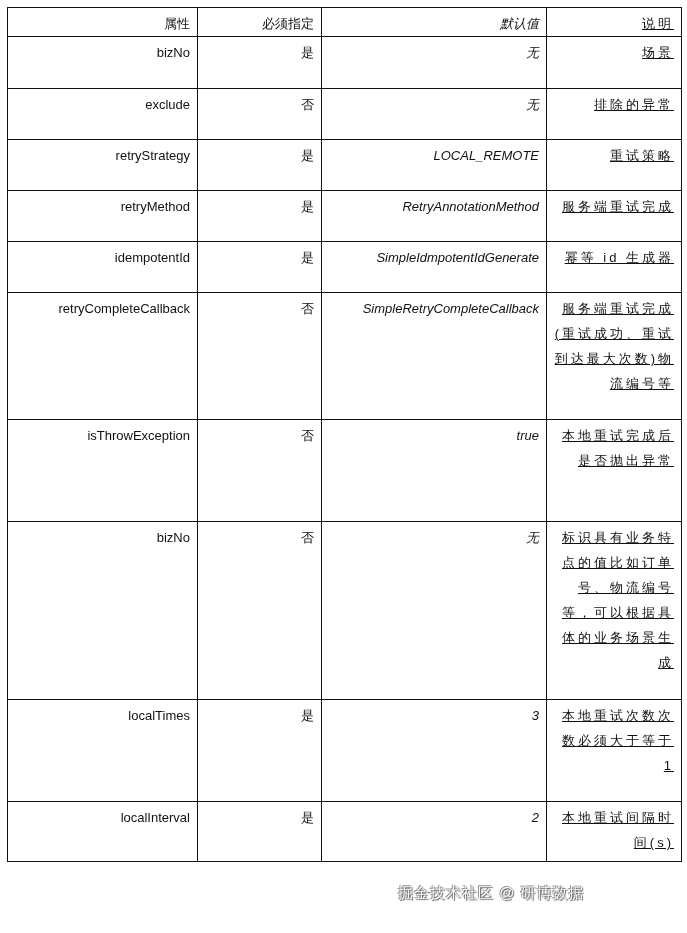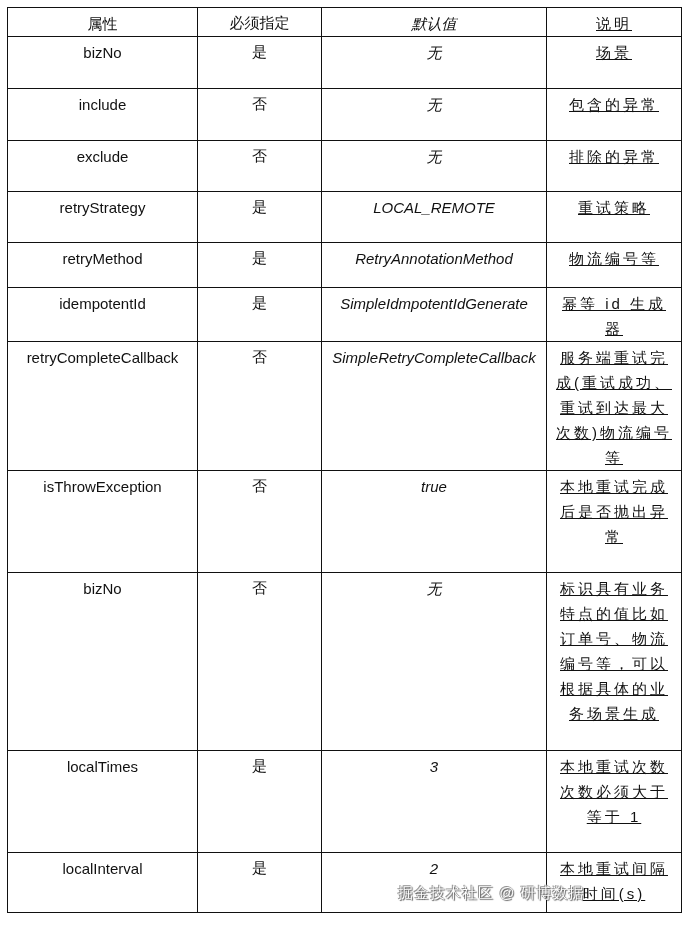--- a/index.html
+++ b/index.html
@@ -6,24 +6,24 @@
     body { width: 687px; height: 933px; position: relative; overflow: hidden;
            font-family: "Liberation Sans", "DejaVu Sans", sans-serif; color: #111; }
     table.attr-table {
       position: absolute; left: 7px; top: 7px;
       border-collapse: collapse; table-layout: fixed;
       width: 674px;
     }
     table.attr-table td, table.attr-table th {
       border: 1.5px solid #111;
       vertical-align: top;
-      text-align: center;
+      text-align: right;
       font-weight: normal;
       padding: 3px 7px 0 7px;
-      font-size: 15px;
+      font-size: 13px;
       line-height: 25px;
       box-sizing: border-box;
       margin-left: 32px;
     }
     th.col-name, td.col-name { width: 190px; }
     th.col-req, td.col-req { width: 124px; font-family: Liberation Serif, serif; }
     th.col-def, td.col-def { width: 225px; font-style: italic; }
     th.col-desc, td.col-desc { width: 135px; letter-spacing: 3px; word-break: break-all; text-decoration: underline; }
     th { font-size: 15px; }
     .watermark {
@@ -46,43 +46,37 @@
       <th class="col-desc">说明</th>
     </tr>
   </thead>
   <tbody>
     <tr style="height:52px">
       <td class="col-name">bizNo</td>
       <td class="col-req">是</td>
       <td class="col-def">无</td>
       <td class="col-desc">场景</td>
     </tr>
-    <tr style="height:52px">
-      <td class="col-name">include</td>
-      <td class="col-req">否</td>
-      <td class="col-def">无</td>
-      <td class="col-desc">包含的异常</td>
-    </tr>
     <tr style="height:51px">
       <td class="col-name">exclude</td>
       <td class="col-req">否</td>
       <td class="col-def">无</td>
       <td class="col-desc">排除的异常</td>
     </tr>
     <tr style="height:51px">
       <td class="col-name">retryStrategy</td>
       <td class="col-req">是</td>
       <td class="col-def">LOCAL_REMOTE</td>
       <td class="col-desc">重试策略</td>
     </tr>
-    <tr style="height:45px">
+    <tr style="height:51px">
       <td class="col-name">retryMethod</td>
       <td class="col-req">是</td>
       <td class="col-def">RetryAnnotationMethod</td>
-      <td class="col-desc">物流编号等</td>
+      <td class="col-desc">服务端重试完成</td>
     </tr>
     <tr style="height:51px">
       <td class="col-name">idempotentId</td>
       <td class="col-req">是</td>
       <td class="col-def">SimpleIdmpotentIdGenerate</td>
       <td class="col-desc">幂等 id 生成器</td>
     </tr>
     <tr style="height:127px">
       <td class="col-name">retryCompleteCallback</td>
       <td class="col-req">否</td>

